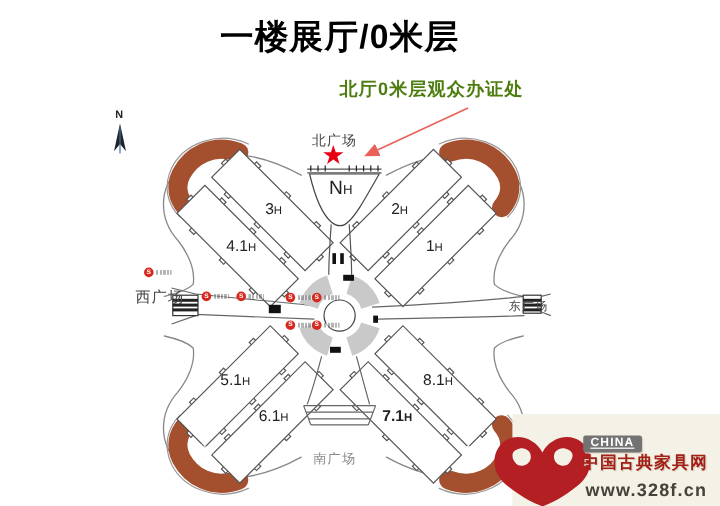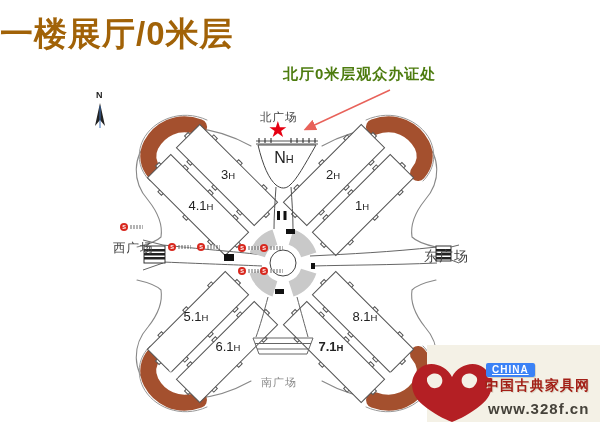--- a/index.html
+++ b/index.html
@@ -1,43 +1,43 @@
 <!DOCTYPE html>
 <html><head>
 <meta charset="utf-8">
 <style>
   html,body{margin:0;padding:0;}
   body{width:600px;height:422px;position:relative;background:#fff;overflow:hidden;
        font-family:"Liberation Sans","DejaVu Sans",sans-serif;}
   .abs{position:absolute;}
-  #page-title{left:0;top:12px;width:566px;text-align:left;font-size:33px;font-weight:bold;
-              color:#a16207;letter-spacing:1px;}
+  #page-title{left:0;top:12px;width:566px;text-align:center;font-size:28px;font-weight:bold;
+              color:#000000;letter-spacing:1px;}
   #annotation{left:283px;top:65px;font-size:15px;font-weight:bold;color:#4d7c0f;letter-spacing:1px;}
   #compass-label{left:96px;top:90px;font-size:9px;font-weight:bold;color:#222;}
   .plaza{color:#444;font-size:11.5px;letter-spacing:1px;}
   #plaza-north{left:260px;top:110px;}
   #plaza-west{left:113px;top:240px;font-size:12.5px;}
-  #plaza-east{left:424px;top:248px;font-size:14px;}
+  #plaza-east{left:424px;top:248px;font-size:10px;}
   #plaza-south{left:261px;top:375px;color:#8a8a8a;font-size:11px;}
   #star{left:268px;top:119px;font-size:22px;color:#e60012;line-height:1;}
   .hall-label{position:absolute;transform:translate(-50%,-50%);color:#222;font-size:13px;
               white-space:nowrap;}
   .hall-label .sub{font-size:9.5px;}
   .hall-label.big{font-size:16px;}
   .hall-label.big .sub{font-size:11px;}
   .corner-label{position:absolute;color:#fff;font-weight:bold;font-size:11px;
                 transform:translate(-50%,-50%) rotate(var(--r));letter-spacing:1px;}
   .corner-label.tiny{font-size:6.5px;font-weight:normal;letter-spacing:0;}
   .mk{position:absolute;width:8px;height:8px;margin:-4px 0 0 -4px;background:#d8281e;
       border-radius:50%;color:#fff;font-size:5.5px;font-weight:bold;text-align:center;
       line-height:8px;}
   .mk i{position:absolute;left:10px;top:2px;width:13px;height:4px;opacity:.55;
         background:repeating-linear-gradient(90deg,#777 0 2px,#fff 2px 3px);}
   #watermark-bg{left:427px;top:345px;width:173px;height:77px;background:#f4f1e6;}
-  #wm-badge{left:486px;top:363px;background:#3b82f6;color:#fff;font-size:10px;font-weight:bold;
+  #wm-badge{left:486px;top:363px;background:#737373;color:#fff;font-size:10px;font-weight:bold;
             padding:1px 6px 2px;border-radius:2px;letter-spacing:1px;box-shadow:1px 1px 0 #d9d4c2;text-decoration:underline;}
   #wm-name{left:485px;top:377px;font-size:14px;font-weight:bold;color:#a32017;
            text-shadow:1px 1px 0 #ddd8c8;letter-spacing:1px;}
   #wm-url{left:488px;top:400px;font-size:15px;font-weight:bold;color:#45423a;letter-spacing:1px;}
   svg{position:absolute;left:0;top:0;}
   .hall-rect,.hall-tick{fill:#fff;stroke:#555;stroke-width:1;}
 </style>
 </head>
 <body>
 

